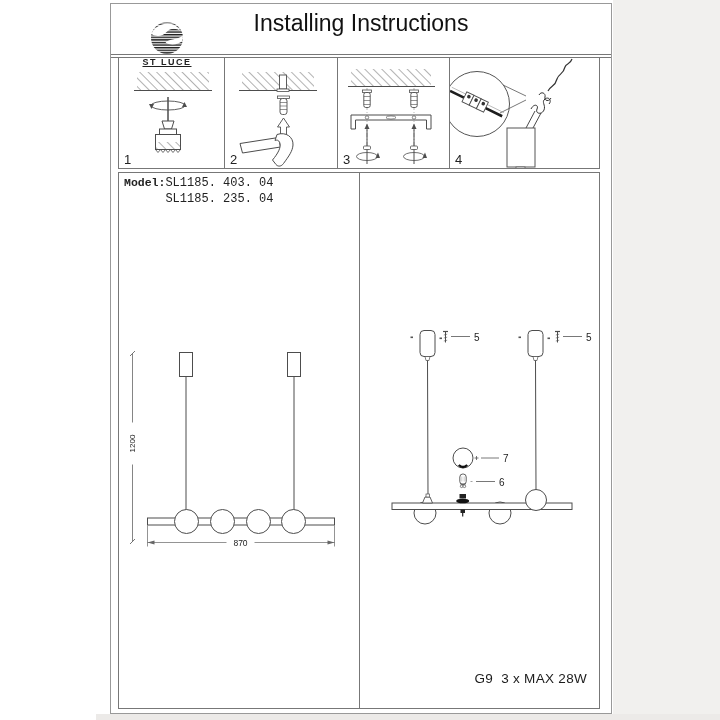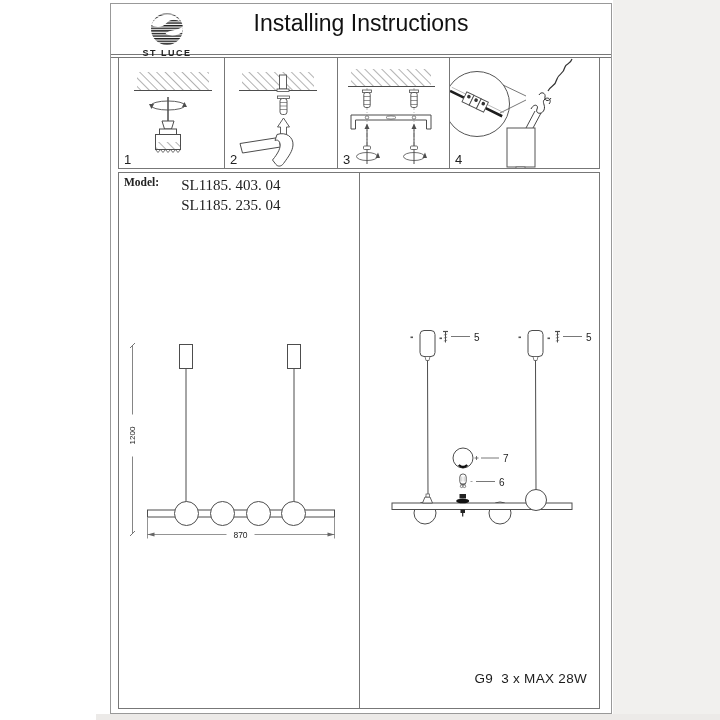--- a/index.html
+++ b/index.html
@@ -5,39 +5,39 @@
   html,body{margin:0;padding:0;background:#fff;}
   .canvas{position:relative;width:720px;height:720px;background:#fff;overflow:hidden;
           font-family:"Liberation Sans",sans-serif;color:#1f1f1f;}
   .scan-right{position:absolute;left:613px;top:0;width:107px;height:720px;background:#f1f0ee;}
   .scan-bottom{position:absolute;left:96px;top:714px;width:624px;height:6px;background:#eceae8;}
   .page{position:absolute;left:110px;top:3px;width:502px;height:711px;background:#fff;
         border:1px solid #999;box-sizing:border-box;}
   
   .header{position:relative;height:50px;border-bottom:1px solid #777;}
   .header-rule{height:2px;border-bottom:1px solid #777;}
-  .brand{position:absolute;left:24px;top:8px;width:64px;text-align:center;}
+  .brand{position:absolute;left:24px;top:17px;width:64px;text-align:center;text-decoration:underline;}
   .brand-name{font-size:9px;font-weight:bold;letter-spacing:1.5px;color:#222;margin-top:0px;}
   .page-title{position:absolute;left:50%;top:6px;transform:translateX(-50%);
               font-size:23px;color:#111;white-space:nowrap;}
   
   .steps-box{position:absolute;left:7px;top:53px;width:482px;height:112px;border:1px solid #777;
              box-sizing:border-box;display:flex;}
   .step-cell{position:relative;height:100%;box-sizing:border-box;border-right:1px solid #777;}
   .step-cell:last-child{border-right:none;flex:1;}
   .step-num{position:absolute;left:5px;bottom:1px;font-size:13px;color:#222;}
   
   .main-box{position:absolute;left:7px;top:168px;width:482px;height:537px;border:1px solid #777;
             box-sizing:border-box;}
-  .pane-left{position:absolute;left:0;top:4px;width:240px;height:535px;}
+  .pane-left{position:absolute;left:0;top:12px;width:240px;height:535px;}
   .pane-right{position:absolute;left:240px;top:0;width:240px;height:535px;border-left:1px solid #777;box-sizing:border-box;}
-  .model-block{position:absolute;left:5px;top:3px;display:flex;gap:7px;z-index:2;
-               font-family:Liberation Serif, serif;}
+  .model-block{position:absolute;left:5px;top:3px;display:flex;z-index:2;
+               font-family:Liberation Mono, monospace;}
   .model-label{font-size:11.5px;font-weight:bold;color:#222;}
-  .model-values{font-size:15px;color:#222;line-height:1.3;margin-left:15px;}
+  .model-values{font-size:12px;color:#222;line-height:1.3;}
   .lamp-spec{position:absolute;right:12px;bottom:22px;font-size:13.5px;color:#1c1c1c;
              letter-spacing:.3px;white-space:pre;}
   svg{display:block;}
   svg text{font-family:"Liberation Sans",sans-serif;fill:#222;}
 </style>
 </head>
 <body>
 
 <div class="canvas">
   <div class="scan-right"></div>

